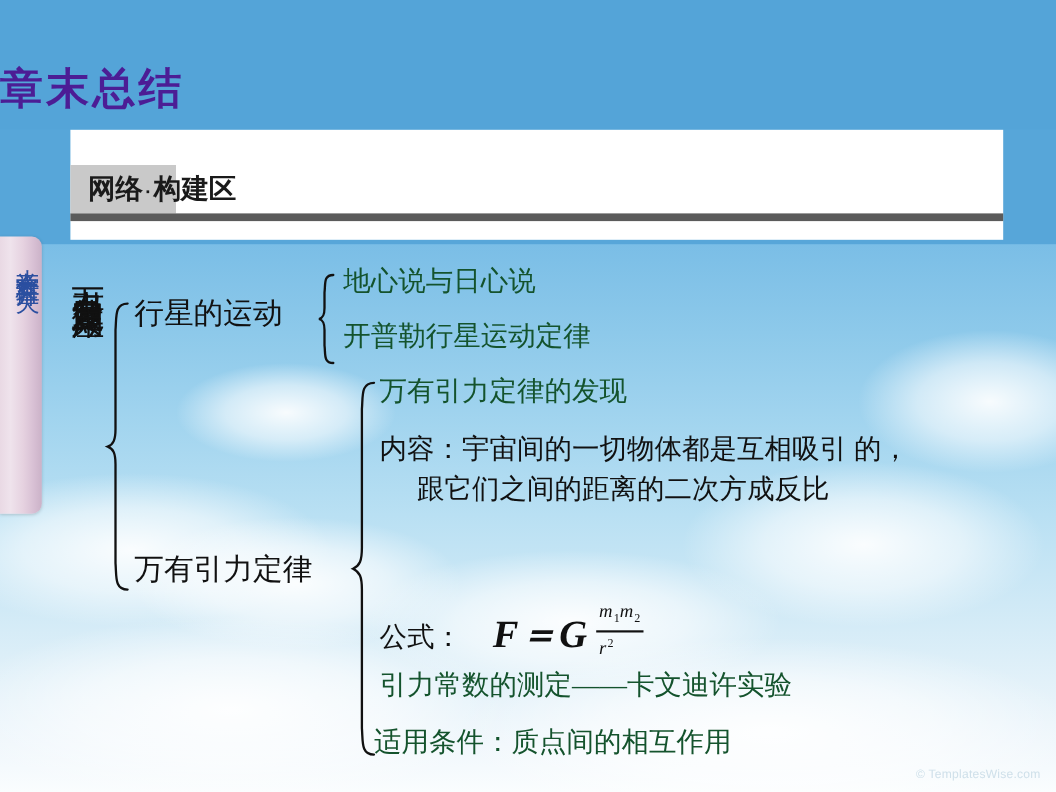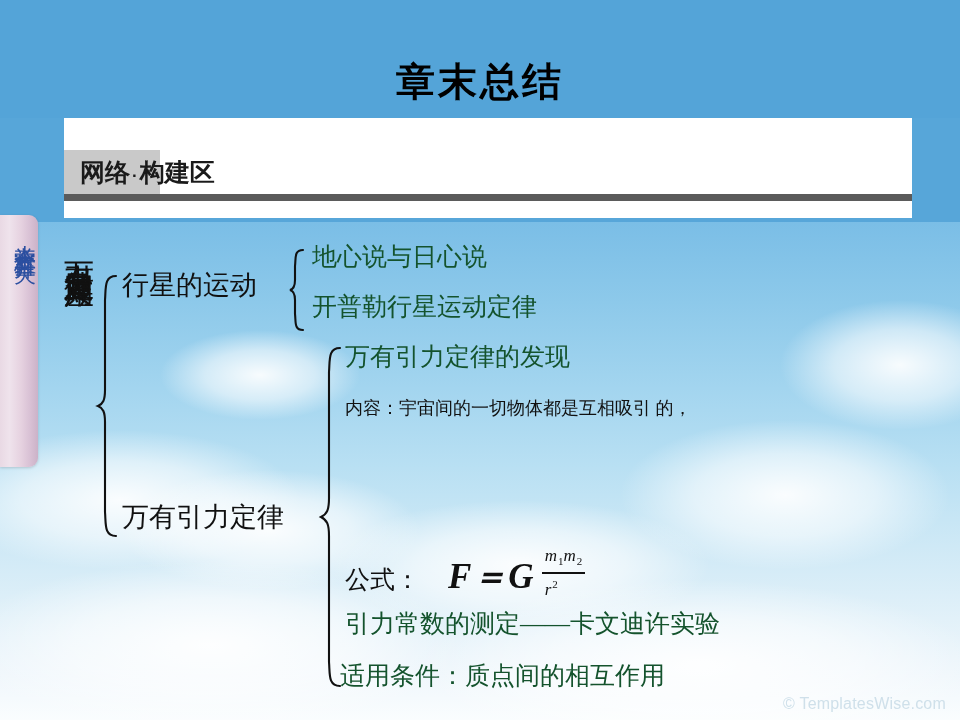--- a/index.html
+++ b/index.html
@@ -63,25 +63,25 @@
     left: 0; top: 118px;
     width: 960px; height: 104px;
     background: #57a6d9;
   }
 
   
   #title {
     position: absolute;
     left: 0; top: 58px;
     width: 960px;
-    text-align: center;
+    text-align: left;
     font-size: 39px;
     line-height: 48px;
     font-weight: 700;
-    color: #000000;
+    color: #4c1d95;
     letter-spacing: 3px;
     font-family: Liberation Serif, serif;
   }
 
   
   #banner {
     position: absolute;
     left: 64px; top: 118px;
     width: 848px; height: 100px;
     background: #ffffff;
@@ -192,21 +192,21 @@
   #l2-1 { left: 312px; top: 291px; }
   #l2-2 { left: 345px; top: 341px; }
   #l2-5 { left: 345px; top: 608px; }
   #l2-6 { left: 340px; top: 660px; }
 
   
   #l2-3 {
     position: absolute;
     left: 345px; top: 390px;
     width: 600px;
-    font-size: 18px;
+    font-size: 25px;
     line-height: 37px;
     color: #111111;
     white-space: normal;
     font-family: "Liberation Serif", "DejaVu Serif", serif;
   }
   #l2-3 .ln { display: block; white-space: nowrap; }
   #l2-3 .ind { padding-left: 34px; }
 
   
   #formula-row {
@@ -260,21 +260,21 @@
   }
 
   
   #braces { position: absolute; left:0; top:0; width:960px; height:720px; }
   #braces path { fill: none; stroke: #111111; stroke-width: 2.1; stroke-linecap: round; }
 
   
   #watermark {
     position: absolute;
     right: 14px; bottom: 9px;
-    font-size: 16px;
+    font-size: 11px;
     line-height: 14px;
     color: #cfe0ea;
     font-family: "Liberation Sans", "DejaVu Sans", sans-serif;
     letter-spacing: 0.2px;
   }
 </style>
 </head>
 <body>
 
 <div id="slide">
@@ -312,20 +312,21 @@
     <div class="node lvl1" id="lvl1-0">行星的运动</div>
     <div class="node lvl1" id="lvl1-1">万有引力定律</div>
 
     <div class="node lvl2" id="l2-0">地心说与日心说</div>
     <div class="node lvl2" id="l2-1">开普勒行星运动定律</div>
 
     <div class="node lvl2" id="l2-2">万有引力定律的发现</div>
 
     <div id="l2-3">
       <span class="ln">内容：宇宙间的一切物体都是互相吸引 的，</span>
+      <span class="ln ind">跟它们之间的距离的二次方成反比</span>
     </div>
 
     <div id="formula-row">
       <span class="lead">公式：</span><span class="fg">F＝G</span><span class="frac"><span class="num"><span>m</span><sub>1</sub><span>m</span><sub>2</sub></span><span class="bar"></span><span class="den"><span>r</span><sup>2</sup></span></span>
     </div>
 
     <div class="node lvl2" id="l2-5">引力常数的测定——卡文迪许实验</div>
     <div class="node lvl2" id="l2-6">适用条件：质点间的相互作用</div>
 
     <svg id="braces" viewBox="0 0 960 720">

